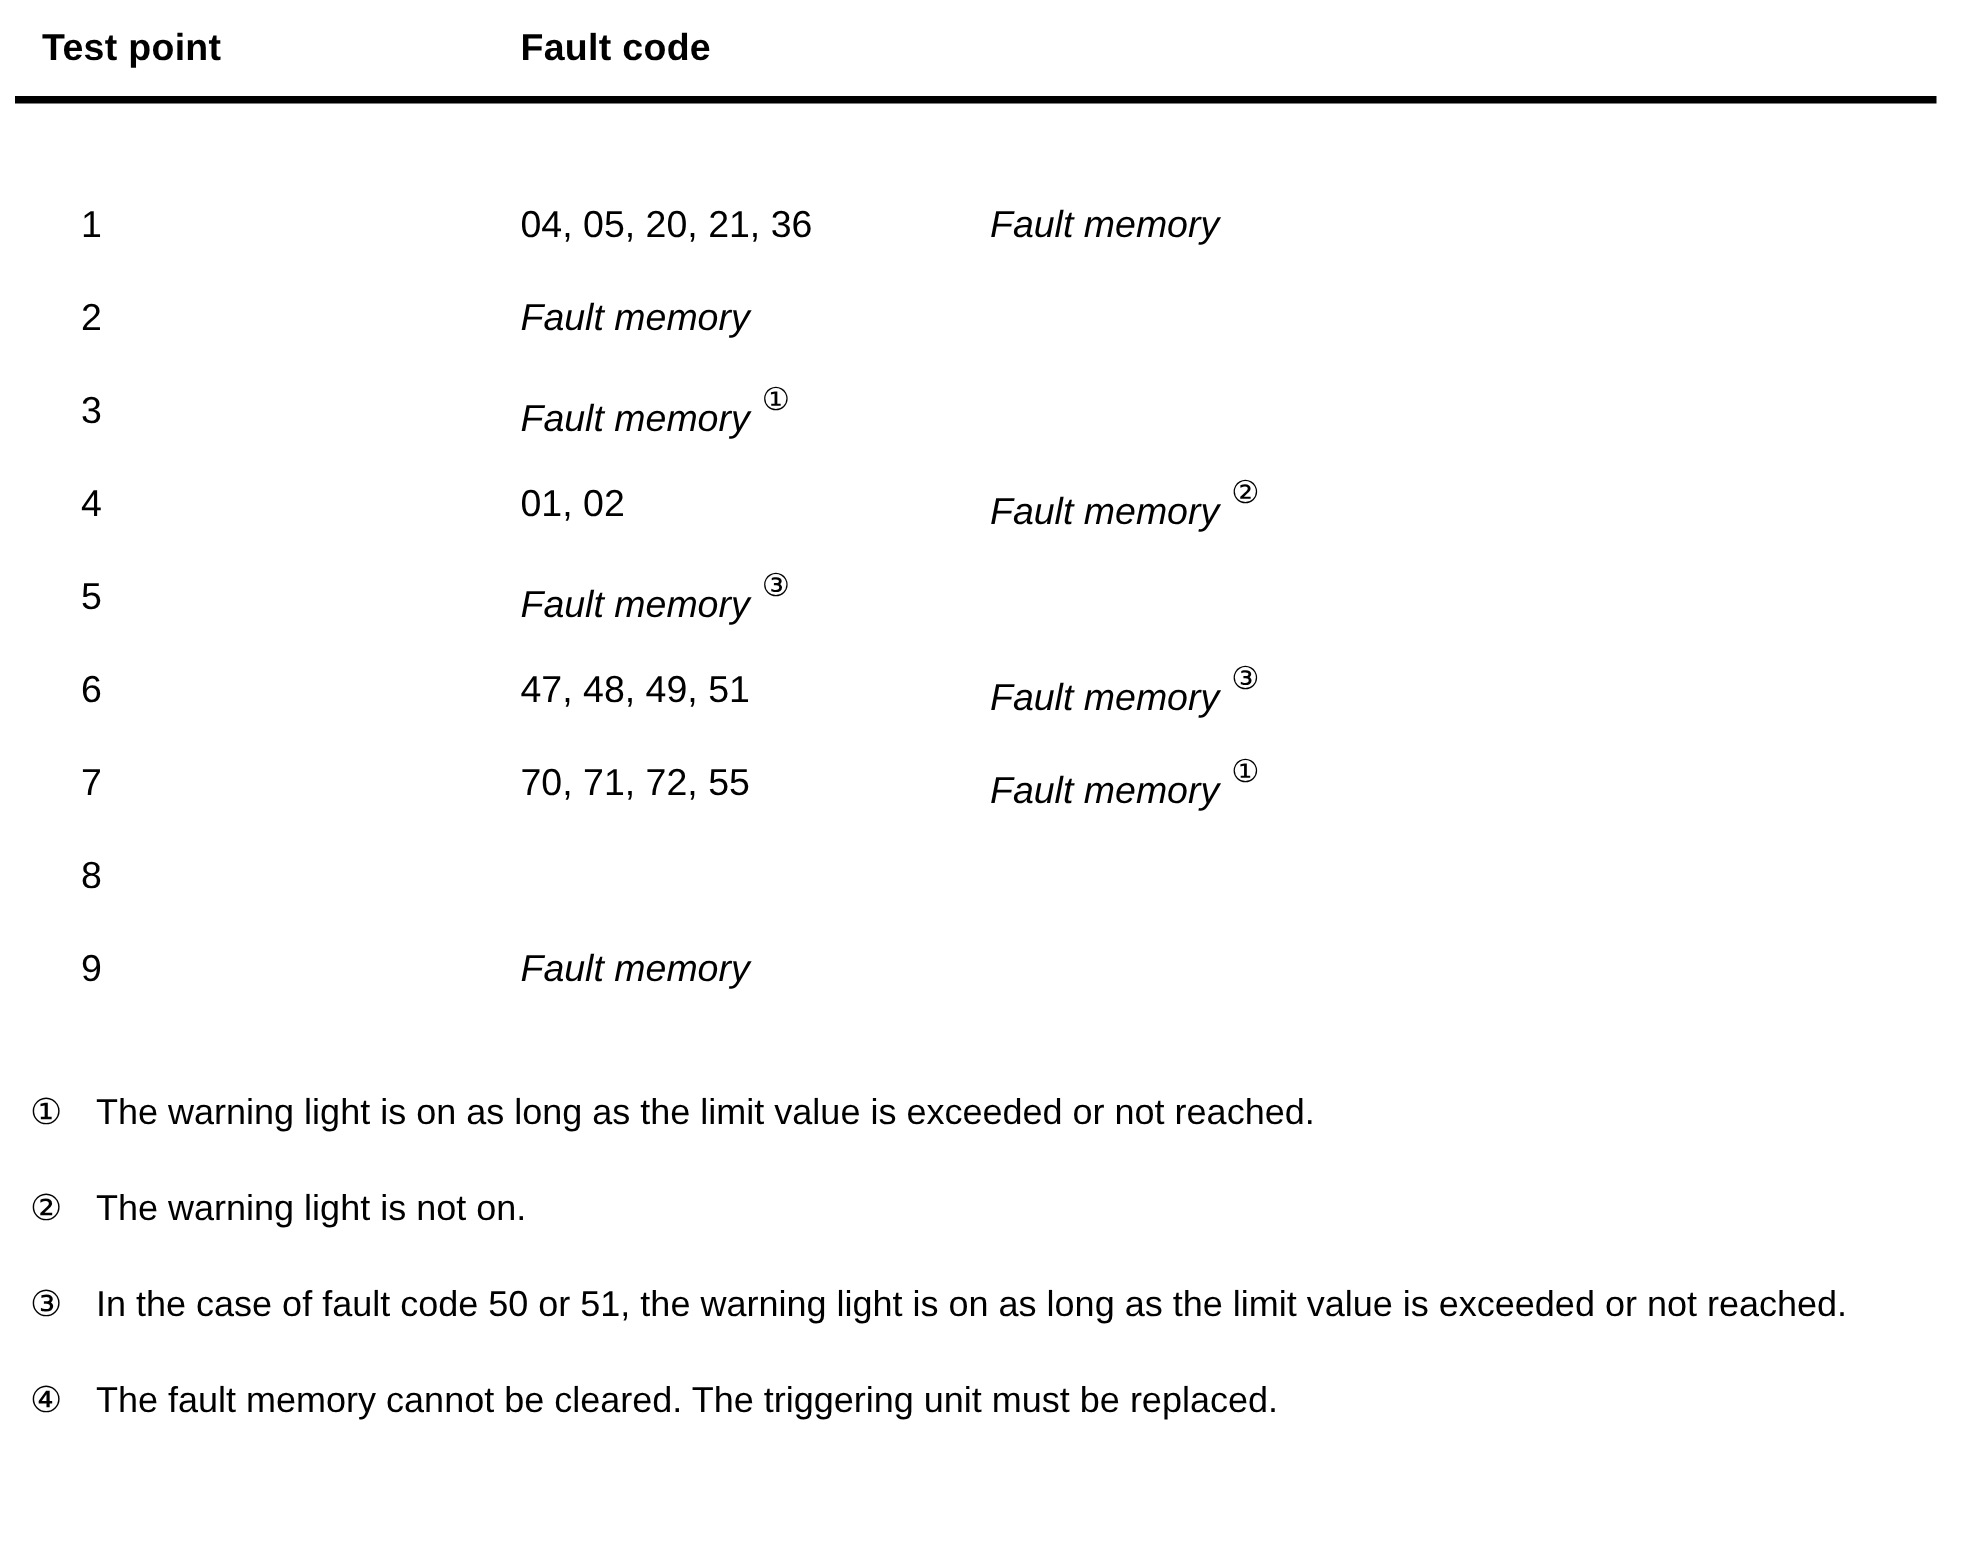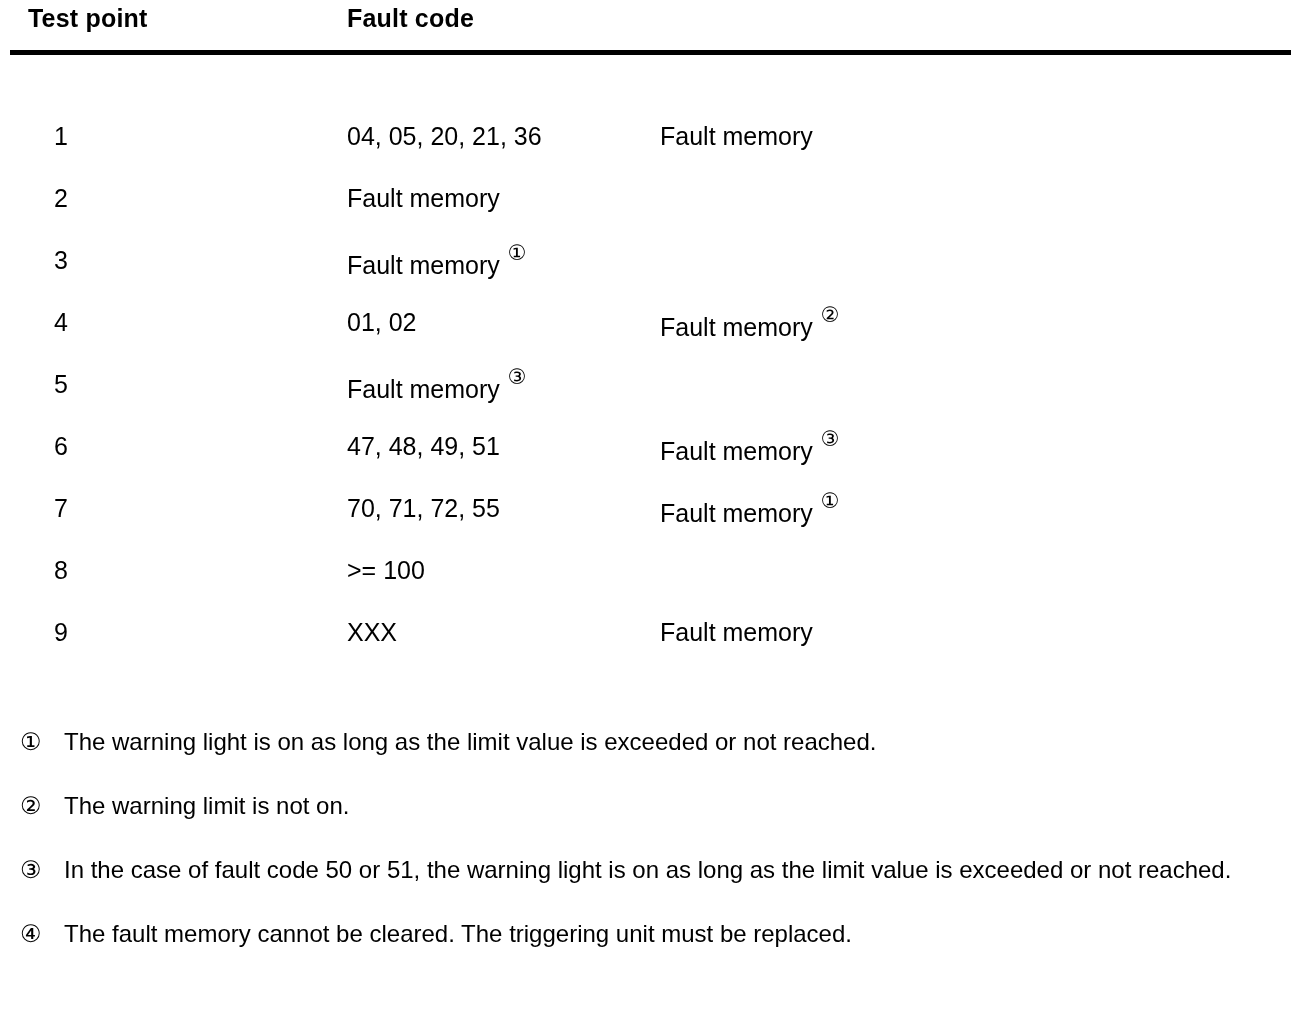--- a/index.html
+++ b/index.html
@@ -18,21 +18,21 @@
   .page {
     position: absolute;
     top: 0; left: 0;
     width: 1312px;
     height: 1036px;
   }
   
   .tbl-header {
     display: grid;
     grid-template-columns: 319px 313px auto;
-    margin: 4px 0 0 28px;
+    margin: 18px 0 0 28px;
     font-size: 25px;
     font-weight: bold;
     letter-spacing: 0.2px;
   }
   .rule {
     height: 5px;
     background: #000000;
     margin: 17px 0 0 10px;
     width: 1281px;
   }
@@ -45,20 +45,21 @@
     margin-left: 28px;
     height: 62px;
     align-items: center;
     font-size: 25px;
   }
   .cell-testpoint {
     padding-left: 26px;
   }
   .cell-effect {
     white-space: nowrap;
+    font-style: italic;
   }
   .note-sup {
     display: inline-block;
     font-size: 21px;
     vertical-align: 14px;
     margin-left: 8px;
   }
   
   .footnotes {
     position: absolute;
@@ -125,41 +126,39 @@
     </div>
 
     <div class="tbl-row">
       <div class="cell-testpoint">7</div>
       <div class="cell-code">70, 71, 72, 55</div>
       <div class="cell-effect"><span>Fault memory</span><span class="note-sup">①</span></div>
     </div>
 
     <div class="tbl-row">
       <div class="cell-testpoint">8</div>
-      <div class="cell-code">&gt;= 100</div>
     </div>
 
     <div class="tbl-row">
       <div class="cell-testpoint">9</div>
-      <div class="cell-code">XXX</div>
       <div class="cell-effect"><span>Fault memory</span><span class="note-sup"></span></div>
     </div>
 
   </div>
 
   <div class="footnotes">
 
     <div class="footnote">
       <div class="fn-marker">①</div>
       <div class="fn-text">The warning light is on as long as the limit value is exceeded or not reached.</div>
     </div>
 
     <div class="footnote">
       <div class="fn-marker">②</div>
-      <div class="fn-text">The warning limit is not on.</div>
+      <div class="fn-text">The warning light is not on.</div>
     </div>
 
     <div class="footnote">
       <div class="fn-marker">③</div>
       <div class="fn-text">In the case of fault code 50 or 51, the warning light is on as long as the limit value is exceeded or not reached.</div>
     </div>
 
     <div class="footnote">
       <div class="fn-marker">④</div>
       <div class="fn-text">The fault memory cannot be cleared. The triggering unit must be replaced.</div>

